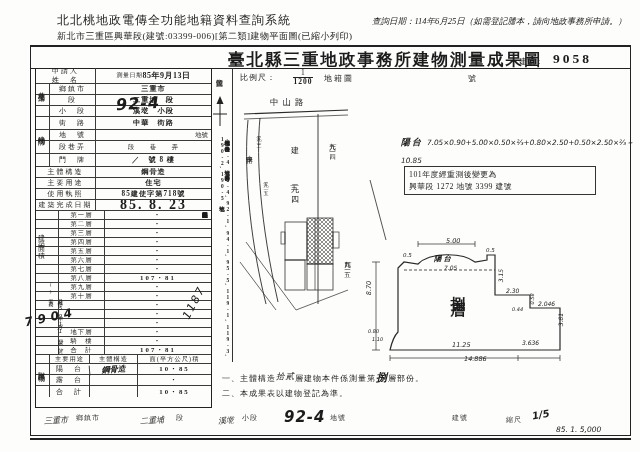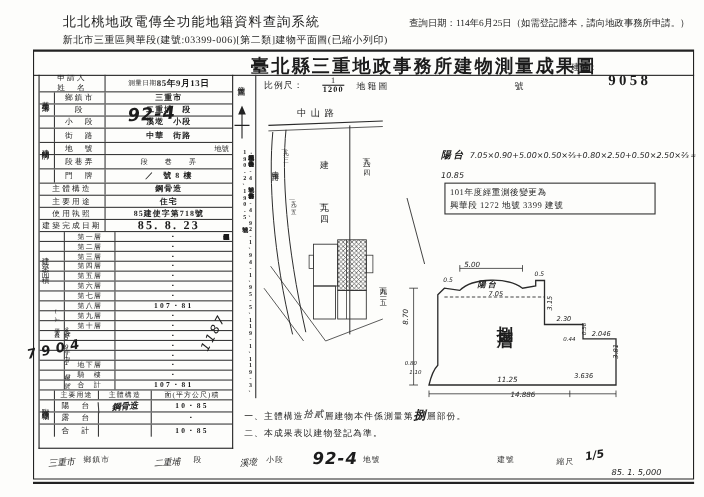--- a/index.html
+++ b/index.html
@@ -28,50 +28,50 @@
   .w59{width:59px;flex:none;} .w40{width:40px;flex:none;} .w48{width:48px;flex:none;}
   .fx{flex:1;}
   .lab{letter-spacing:2px;color:#222;}
   .labs{font-size:6.3px;letter-spacing:1px;}
   .valb{font-weight:bold;font-size:7.2px;letter-spacing:1px;}
   .valr{justify-content:flex-end;padding-right:3px;font-size:6.5px;}
   .dotv{font-weight:bold;font-size:6.8px;letter-spacing:2px;}
   .lbl2{flex-direction:column;line-height:1.2;letter-spacing:2px;}
   .sm{font-size:6px;letter-spacing:0.5px;}
   .bignum{font-weight:bold;font-size:8px;letter-spacing:0.5px;}
-  .stamp9{font-weight:bold;font-size:11px;letter-spacing:2px;}
+  .stamp9{font-weight:bold;font-size:14px;letter-spacing:2px;}
   .hand{font-style:italic;font-family:"DejaVu Sans",sans-serif;}
   .handbold{font-style:italic;font-weight:bold;font-family:"DejaVu Sans",sans-serif;}
   .gline{position:absolute;background:#333;}
   
   .t8{font-size:8px;text-align:center;} .t7{font-size:7px;} .t65{font-size:6.5px;} .t6{font-size:6px;} .t55{font-size:5.5px;} .t5{font-size:5px;}
   .frac{display:inline-block;text-align:center;vertical-align:middle;font-size:7.5px;line-height:1.1;}
   .frac .fr-top{display:block;border-bottom:1px solid #222;padding:0 8px;}
   .frac .fr-bot{display:block;font-weight:bold;letter-spacing:1px;}
   .rembox{border:1px solid #333;padding:2px 4px;font-size:7.8px;line-height:1.5;letter-spacing:0.5px;}
   .note{font-size:8px;letter-spacing:1px;}
   .svgline{stroke:#2a2a2a;fill:none;}
   .bstrip-lab{font-size:7px;letter-spacing:1px;color:#333;}
 </style>
 </head>
 <body>
 
 <div id="canvas">
 
   <div class="abs h1" style="left:57px;top:12px;">北北桃地政電傳全功能地籍資料查詢系統</div>
   <div class="abs h2" style="left:57px;top:30px;">新北市三重區興華段(建號:03399-006)[第二類]建物平面圖(已縮小列印)</div>
-  <div class="abs hdate" style="left:372px;top:16px;">查詢日期：114年6月25日（如需登記謄本，請向地政事務所申請。）</div>
+  <div class="abs hdate" style="left:372px;top:16px;font-style:italic;">查詢日期：114年6月25日（如需登記謄本，請向地政事務所申請。）</div>
 
   <div class="abs frame"></div>
   <div class="abs botrule"></div>
   <div class="abs titlesep"></div>
 
   <div class="abs title" style="left:228px;top:49px;">臺北縣三重地政事務所建物測量成果圖</div>
   <div class="abs bno-lab" style="left:519px;top:56px;">建號：</div>
-  <div class="abs bno" style="left:553px;top:65px;">9058</div>
+  <div class="abs bno" style="left:553px;top:51px;">9058</div>
 
   <div class="abs lt">
     <div class="r r16">
       <div class="c w59 lbl2">
         <span>申請人</span>
         <span>姓　名</span>
       </div>
       <div class="c fx">
         <span class="sm">測量日期</span>
         <span class="bignum">85年9月13日</span>
@@ -306,21 +306,21 @@
   </div>
 
   <svg class="abs" style="left:366px;top:232px;" width="268" height="136">
     <path class="svgline" stroke-width="1.2" d="M32,36 L38,30 L52,32 C64,20 96,20 109,30 L121,28 L121,23 L129,23 L129,63 L164,63 L164,76 L194,76 L194,118 L24,118 Q27,105 32,100 Z"></path>
     <path class="svgline" stroke-width="0.8" stroke-dasharray="3,2" d="M38,38 L129,38"></path>
     <path class="svgline" stroke-width="0.7" d="M10,30 L10,118 M6,30 L14,30 M6,118 L14,118"></path>
     <path class="svgline" stroke-width="0.7" d="M52,12 L109,12 M52,9 L52,15 M109,9 L109,15"></path>
     <path class="svgline" stroke-width="0.7" d="M24,126 L194,126 M24,123 L24,129 M194,123 L194,129 M152,123 L152,129"></path>
   </svg>
   <div class="abs hand t65" style="left:362px;top:284px;transform:rotate(-90deg);">8.70</div>
-  <div class="abs hand t65" style="left:422px;top:237px;">5.00</div>
+  <div class="abs hand t65" style="left:446px;top:237px;">5.00</div>
   <div class="abs hand t55" style="left:403px;top:252px;">0.5</div>
   <div class="abs hand t55" style="left:486px;top:247px;">0.5</div>
   <div class="abs handbold" style="left:434px;top:254px;font-size:7.5px;letter-spacing:2px;">陽台</div>
   <div class="abs hand t6" style="left:444px;top:264px;">7.05</div>
   <div class="abs hand t6" style="left:494px;top:272px;transform:rotate(-90deg);">3.15</div>
   <div class="abs hand t6" style="left:506px;top:287px;">2.30</div>
   <div class="abs hand t5" style="left:526px;top:296px;transform:rotate(-90deg);">0.58</div>
   <div class="abs hand t5" style="left:512px;top:306px;">0.44</div>
   <div class="abs hand t6" style="left:538px;top:300px;">2.046</div>
   <div class="abs hand t6" style="left:554px;top:316px;transform:rotate(-90deg);">3.81</div>

